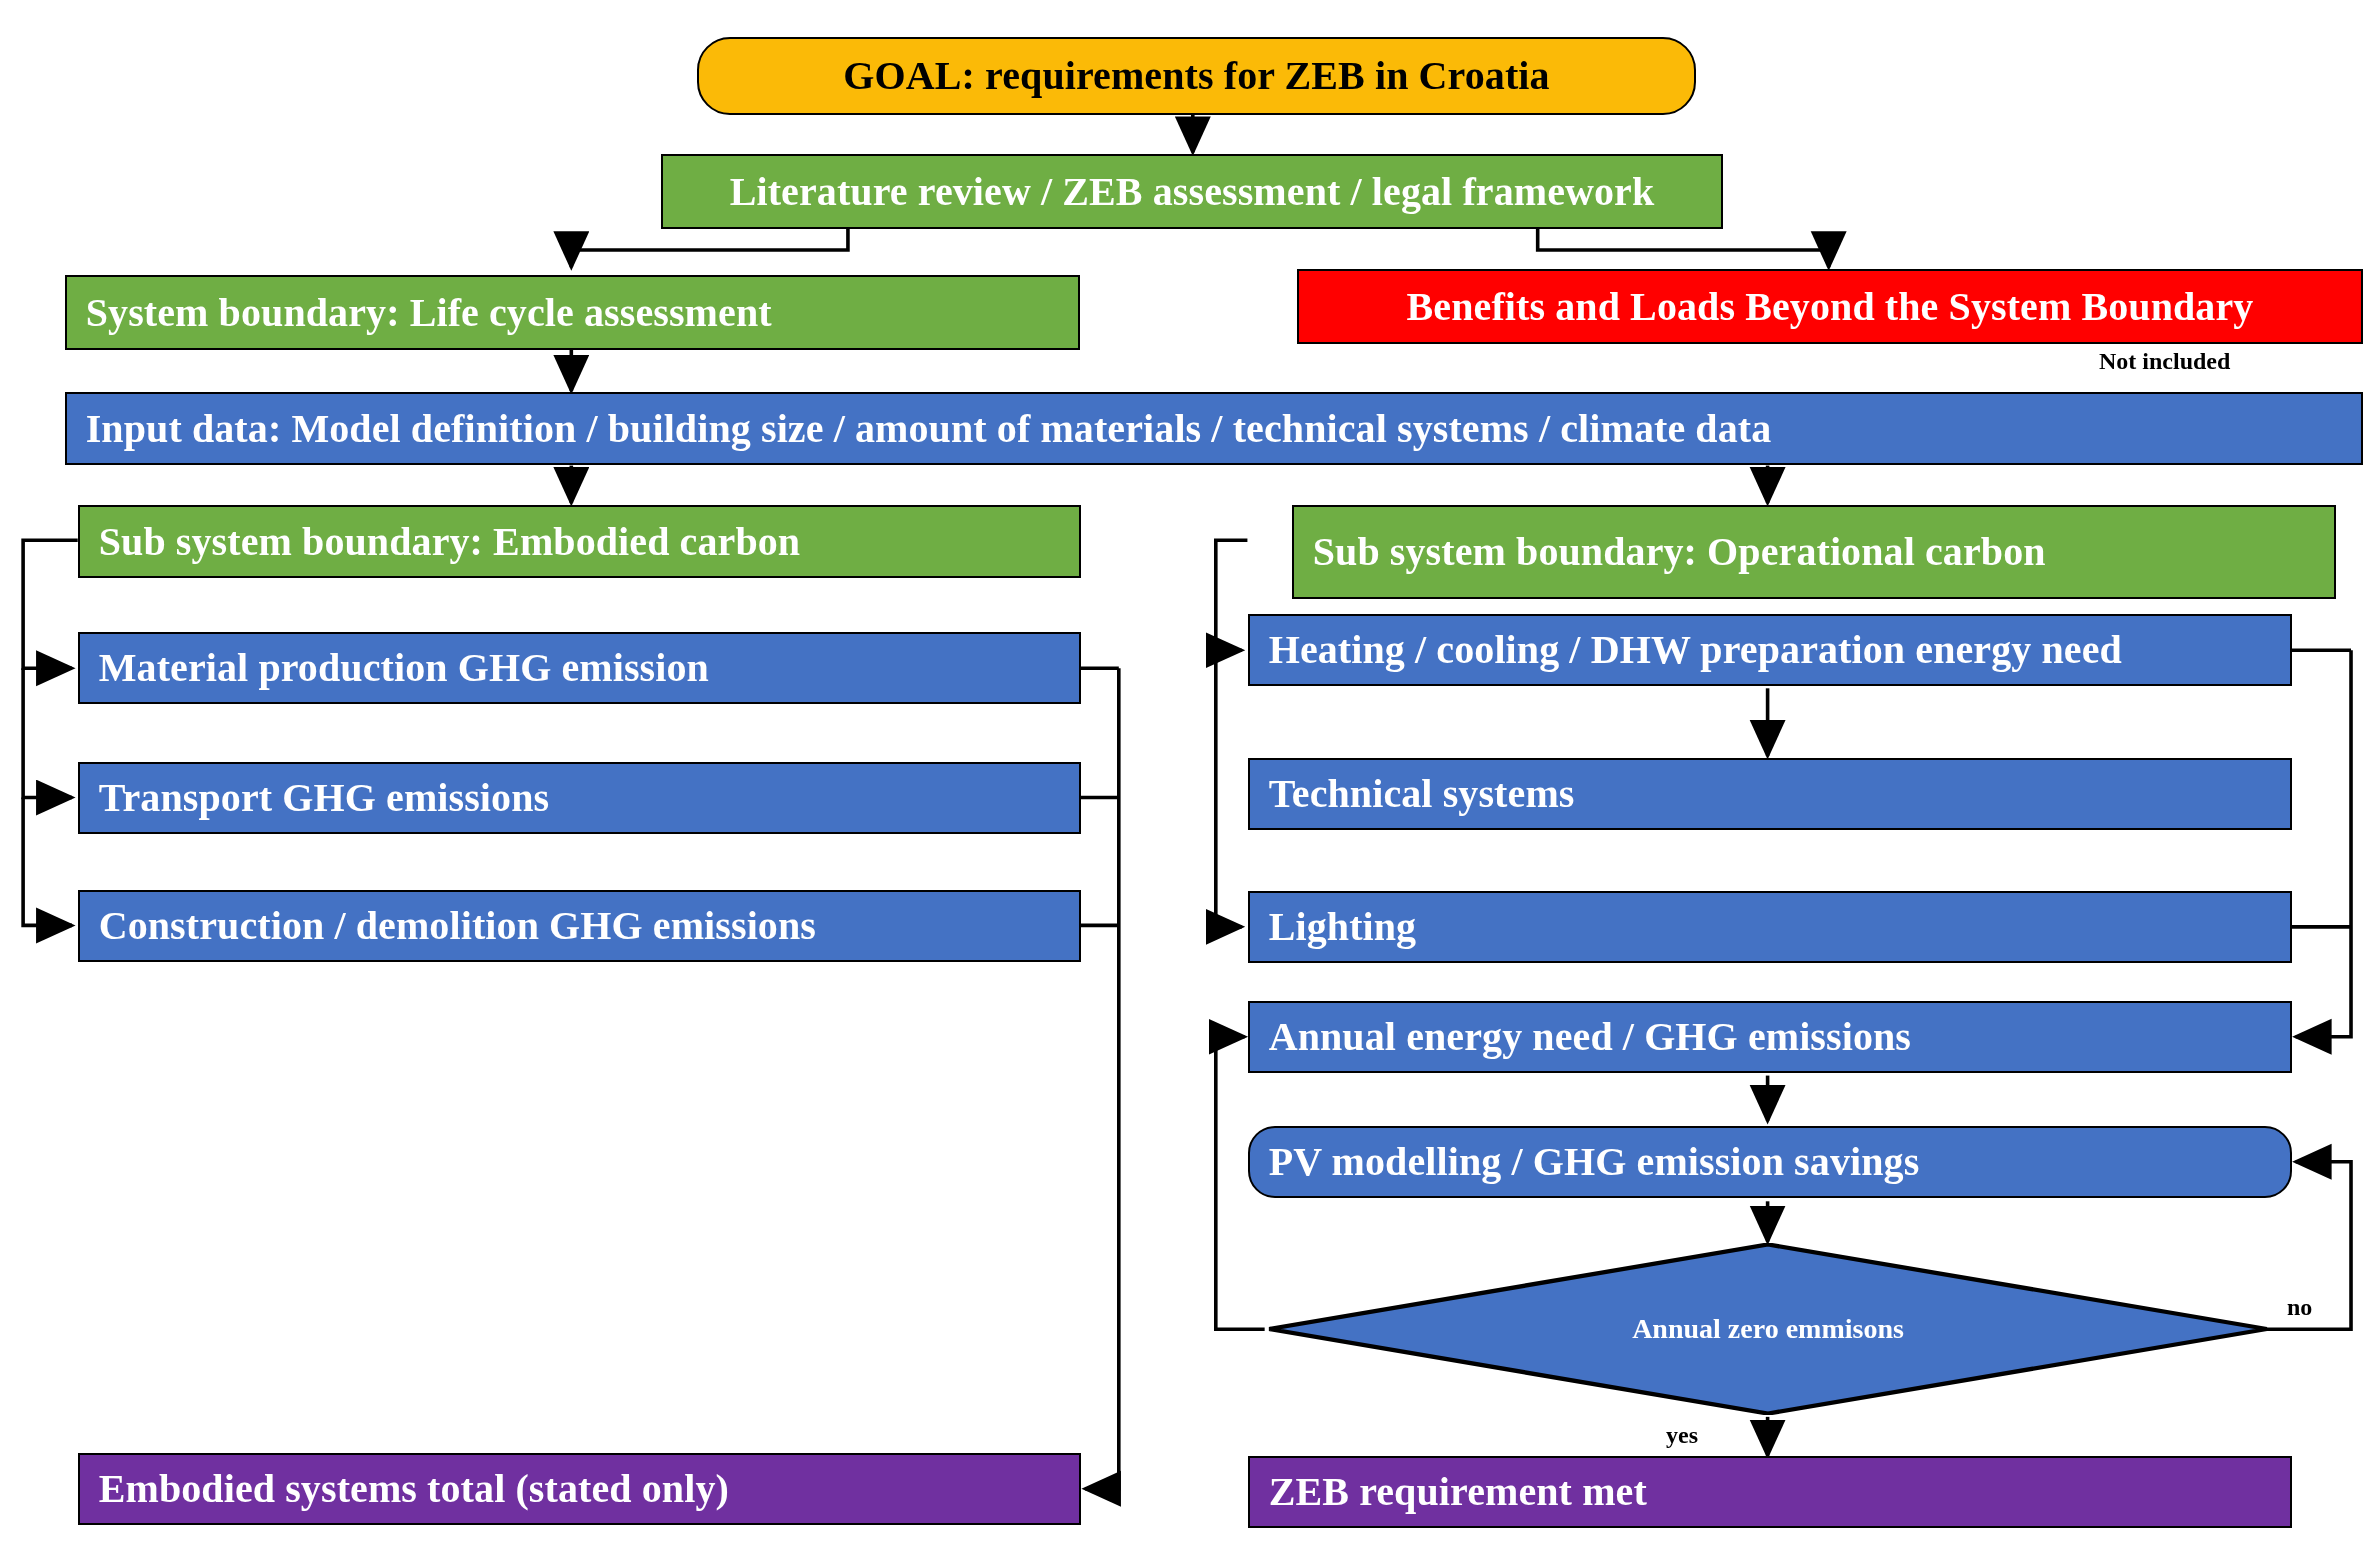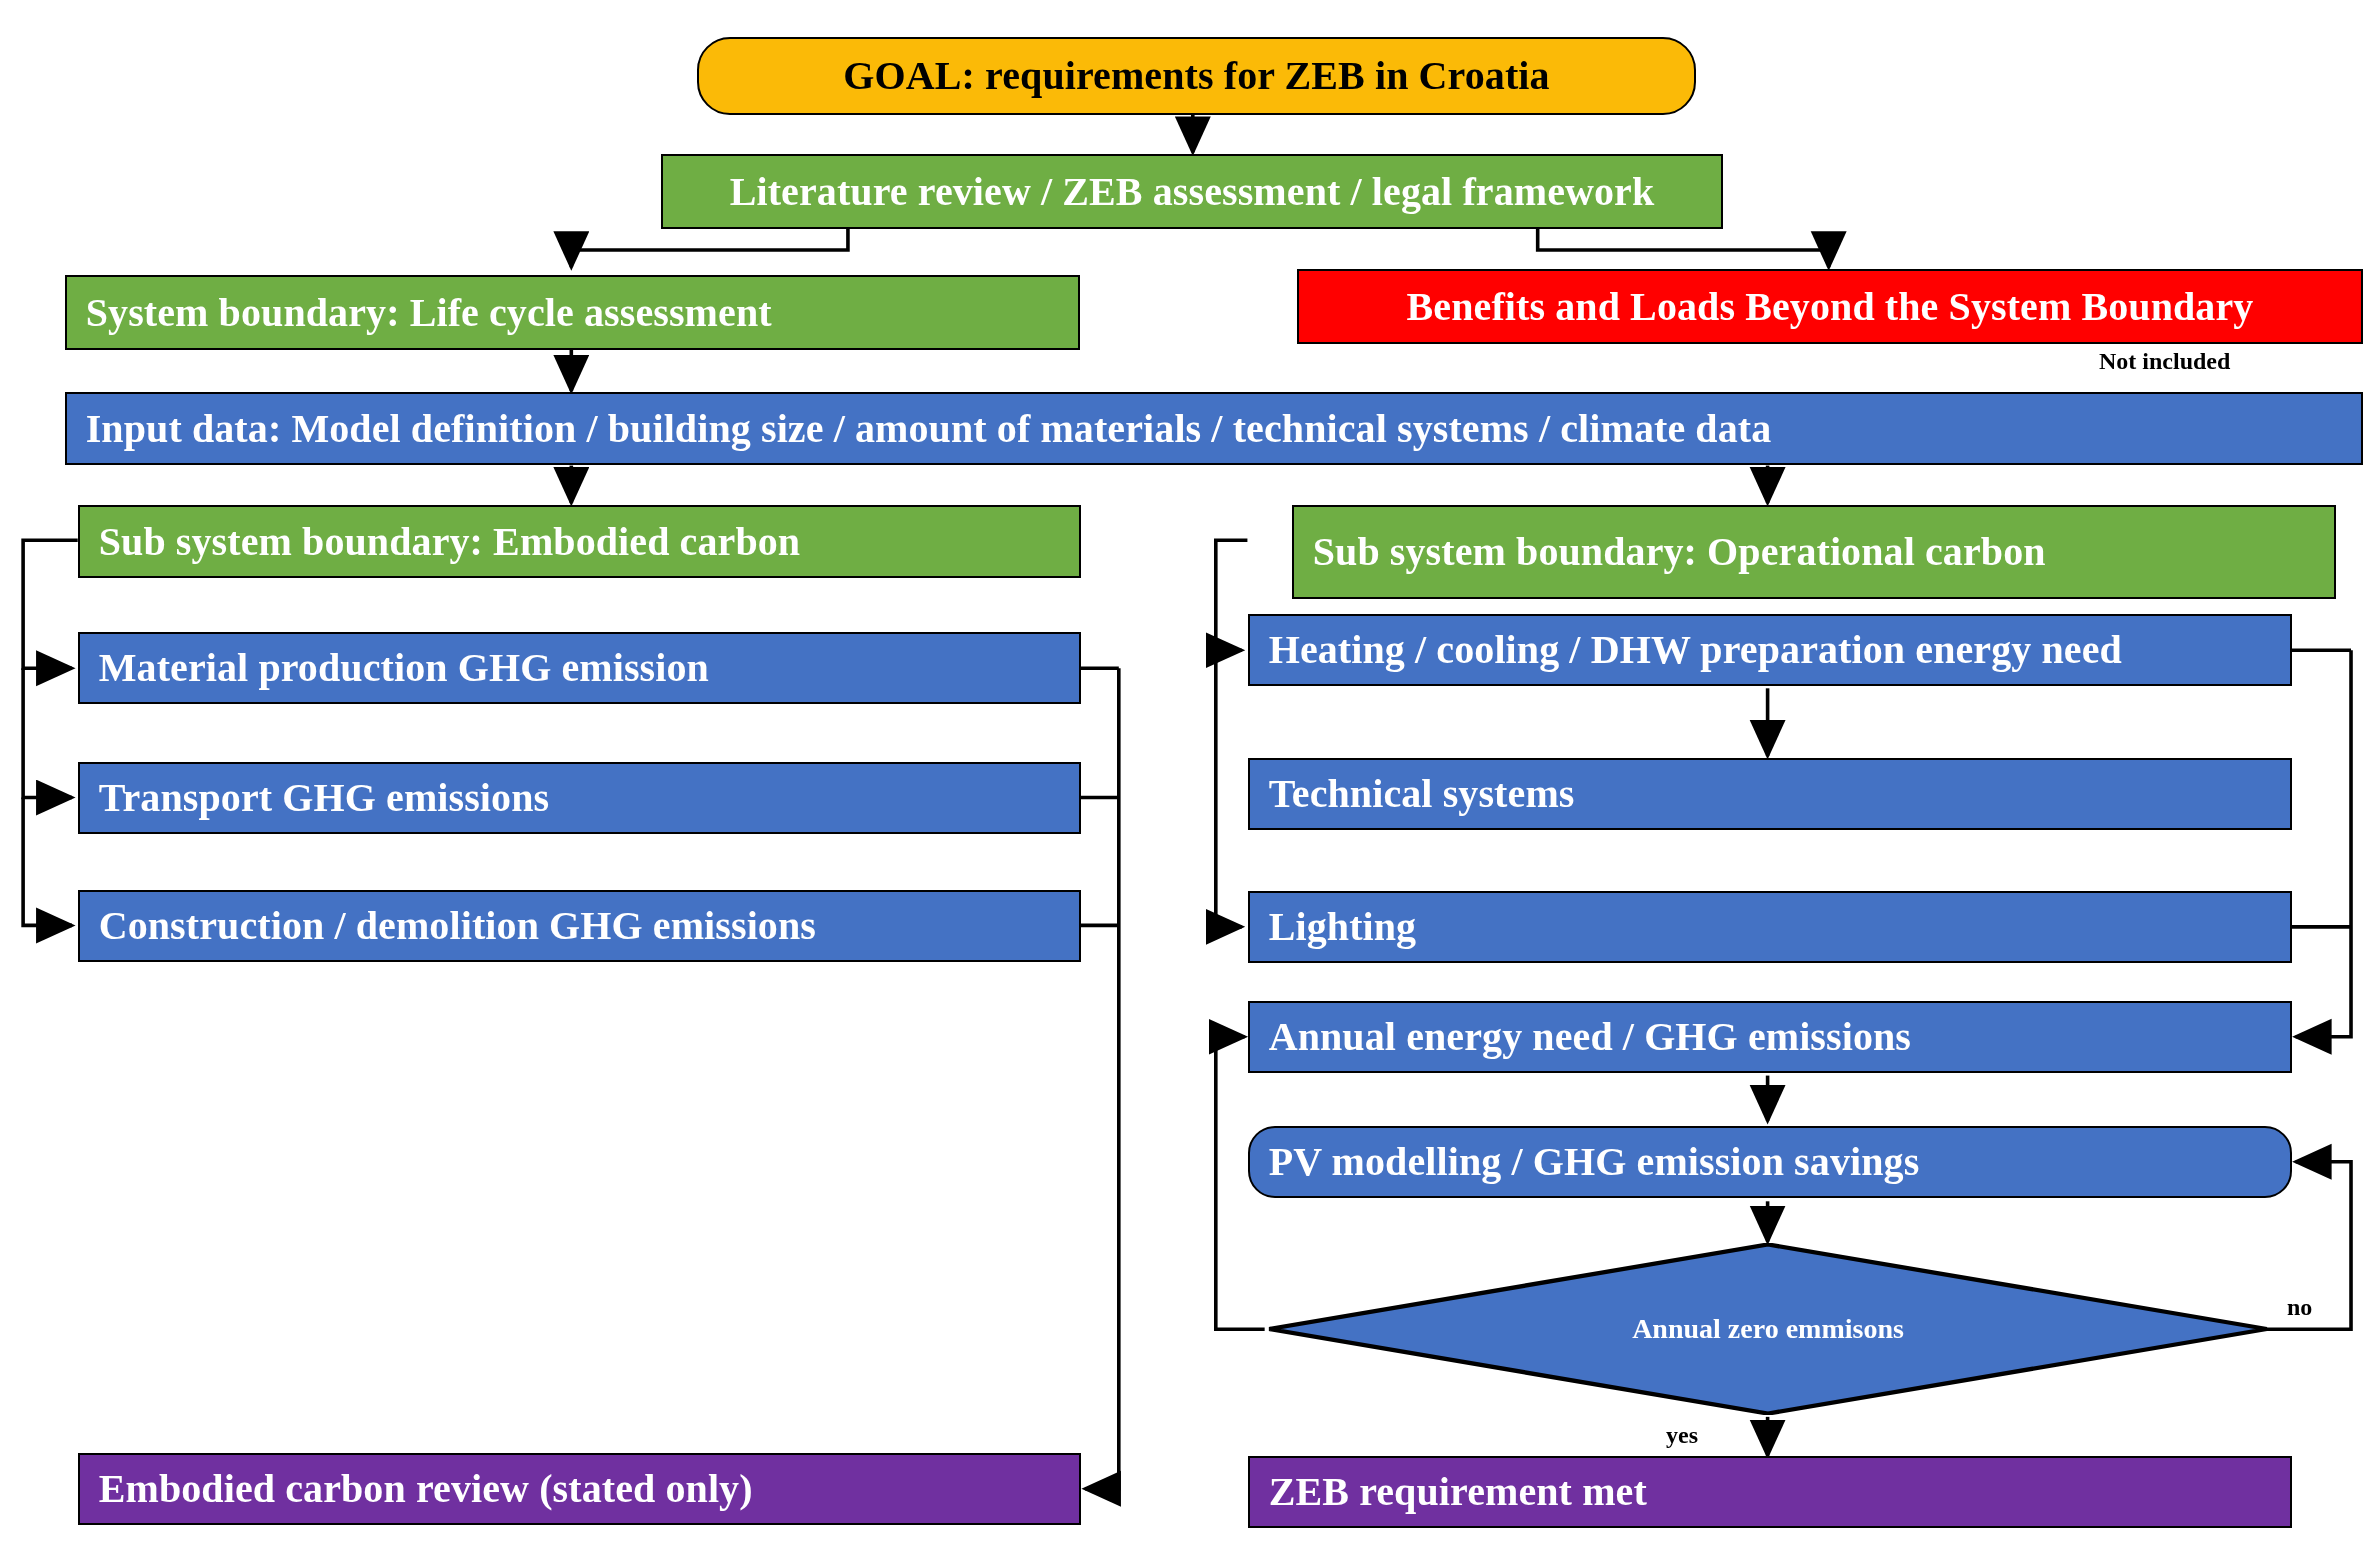--- a/index.html
+++ b/index.html
@@ -173,21 +173,21 @@
       <polygon points="700,2 1396,120 700,238 4,120" fill="#4472C4" stroke="#000000" stroke-width="6"></polygon>
     </svg>
     <div class="dtext">Annual zero emmisons</div>
   </div>
 
   <div class="label" style="left:2287px;top:1294px;">no</div>
 
   <div class="label" style="left:1666px;top:1422px;">yes</div>
 
   <div class="node" style="left:78px;top:1453px;width:1003px;height:72px;background:#7030A0;">
-    <span>Embodied carbon review (stated only)</span>
+    <span>Embodied systems total (stated only)</span>
   </div>
 
   <div class="node" style="left:1248px;top:1456px;width:1044px;height:72px;background:#7030A0;">
     <span>ZEB requirement met</span>
   </div>
 
 </div>
 
 
 </body></html>

